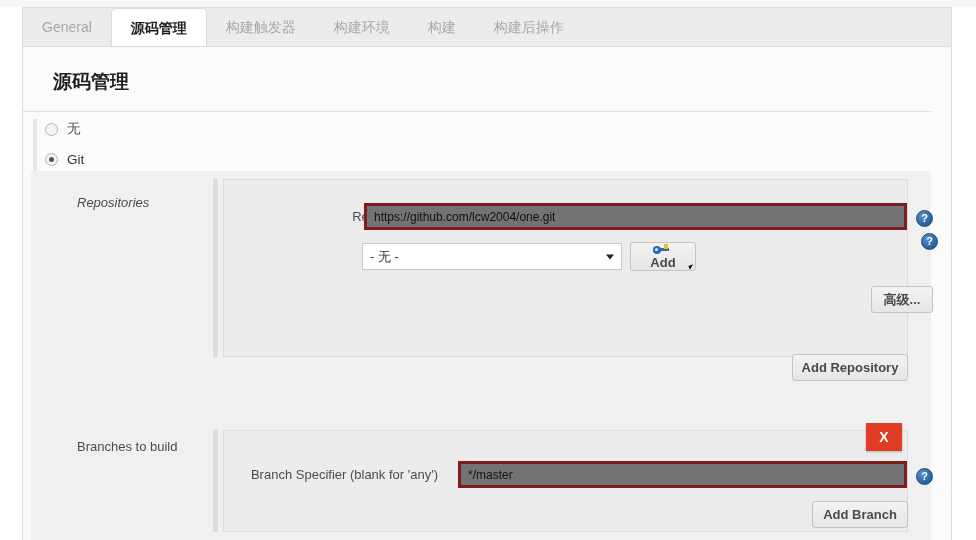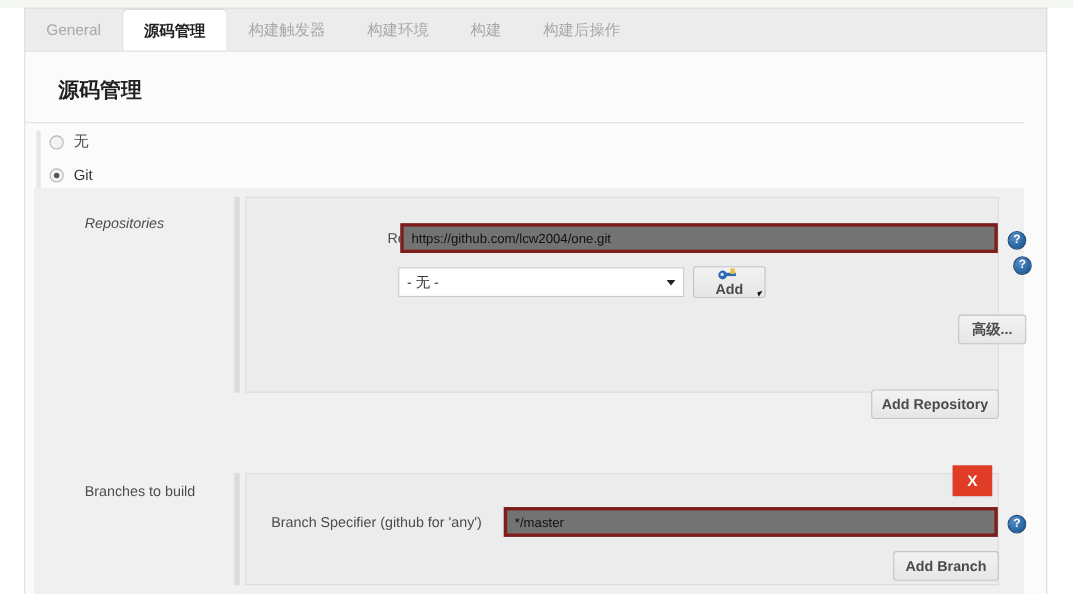--- a/index.html
+++ b/index.html
@@ -273,21 +273,21 @@
       </div>
 
       <div class="help" style="left:890px; top:62px;">?</div>
 
       <div class="row-label" style="left:46px; top:268px;">Branches to build</div>
 
       <div class="vbar" style="left:182px; top:259px; height:102px;"></div>
 
       <div class="panel" style="left:192px; top:259px; width:685px; height:102px;">
 
-        <div class="field-label" style="left:14px; top:36px; width:200px;">Branch Specifier (github for 'any')</div>
+        <div class="field-label" style="left:14px; top:36px; width:200px;">Branch Specifier (blank for 'any')</div>
 
         <input class="txt" style="left: 234px; top: 30px; width: 449px;" value="*/master">
 
         <div class="btn" style="left:588px; top:70px; width:96px; height:27px;">Add Branch</div>
 
         <div class="btn-del" style="left:642px; top:-8px; width:36px; height:28px;">X</div>
 
         <div class="help" style="left:692px; top:37px;">?</div>
       </div>
 

